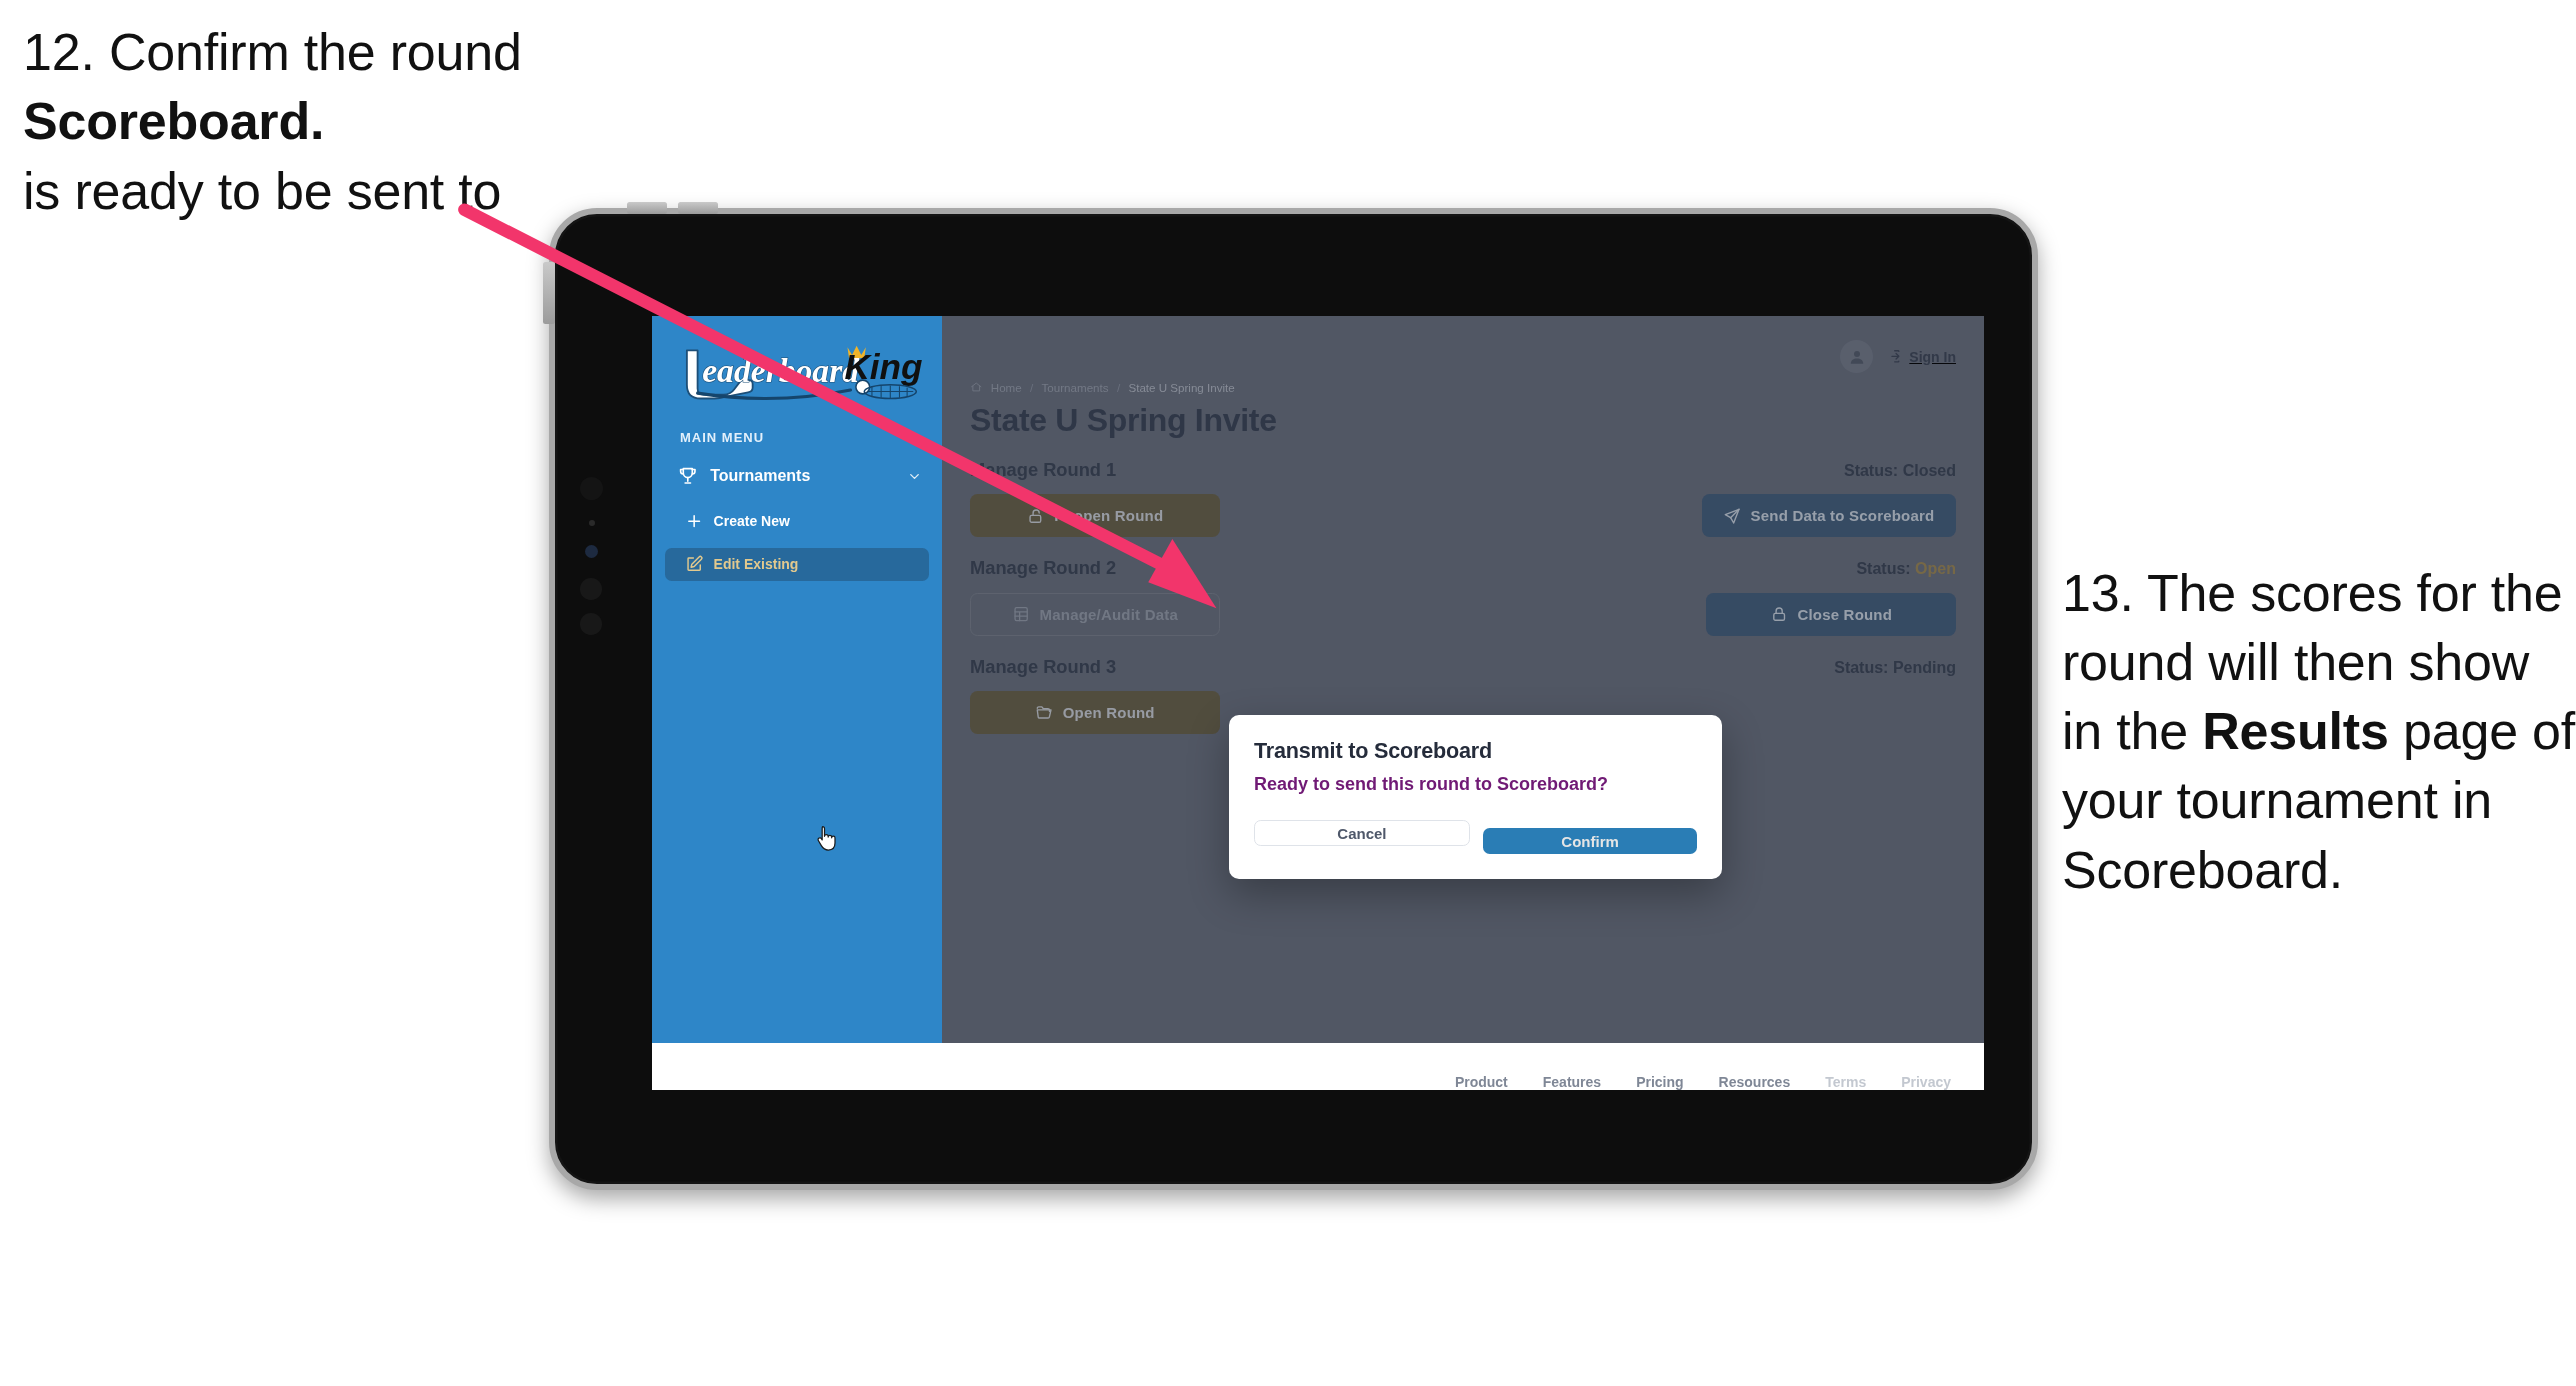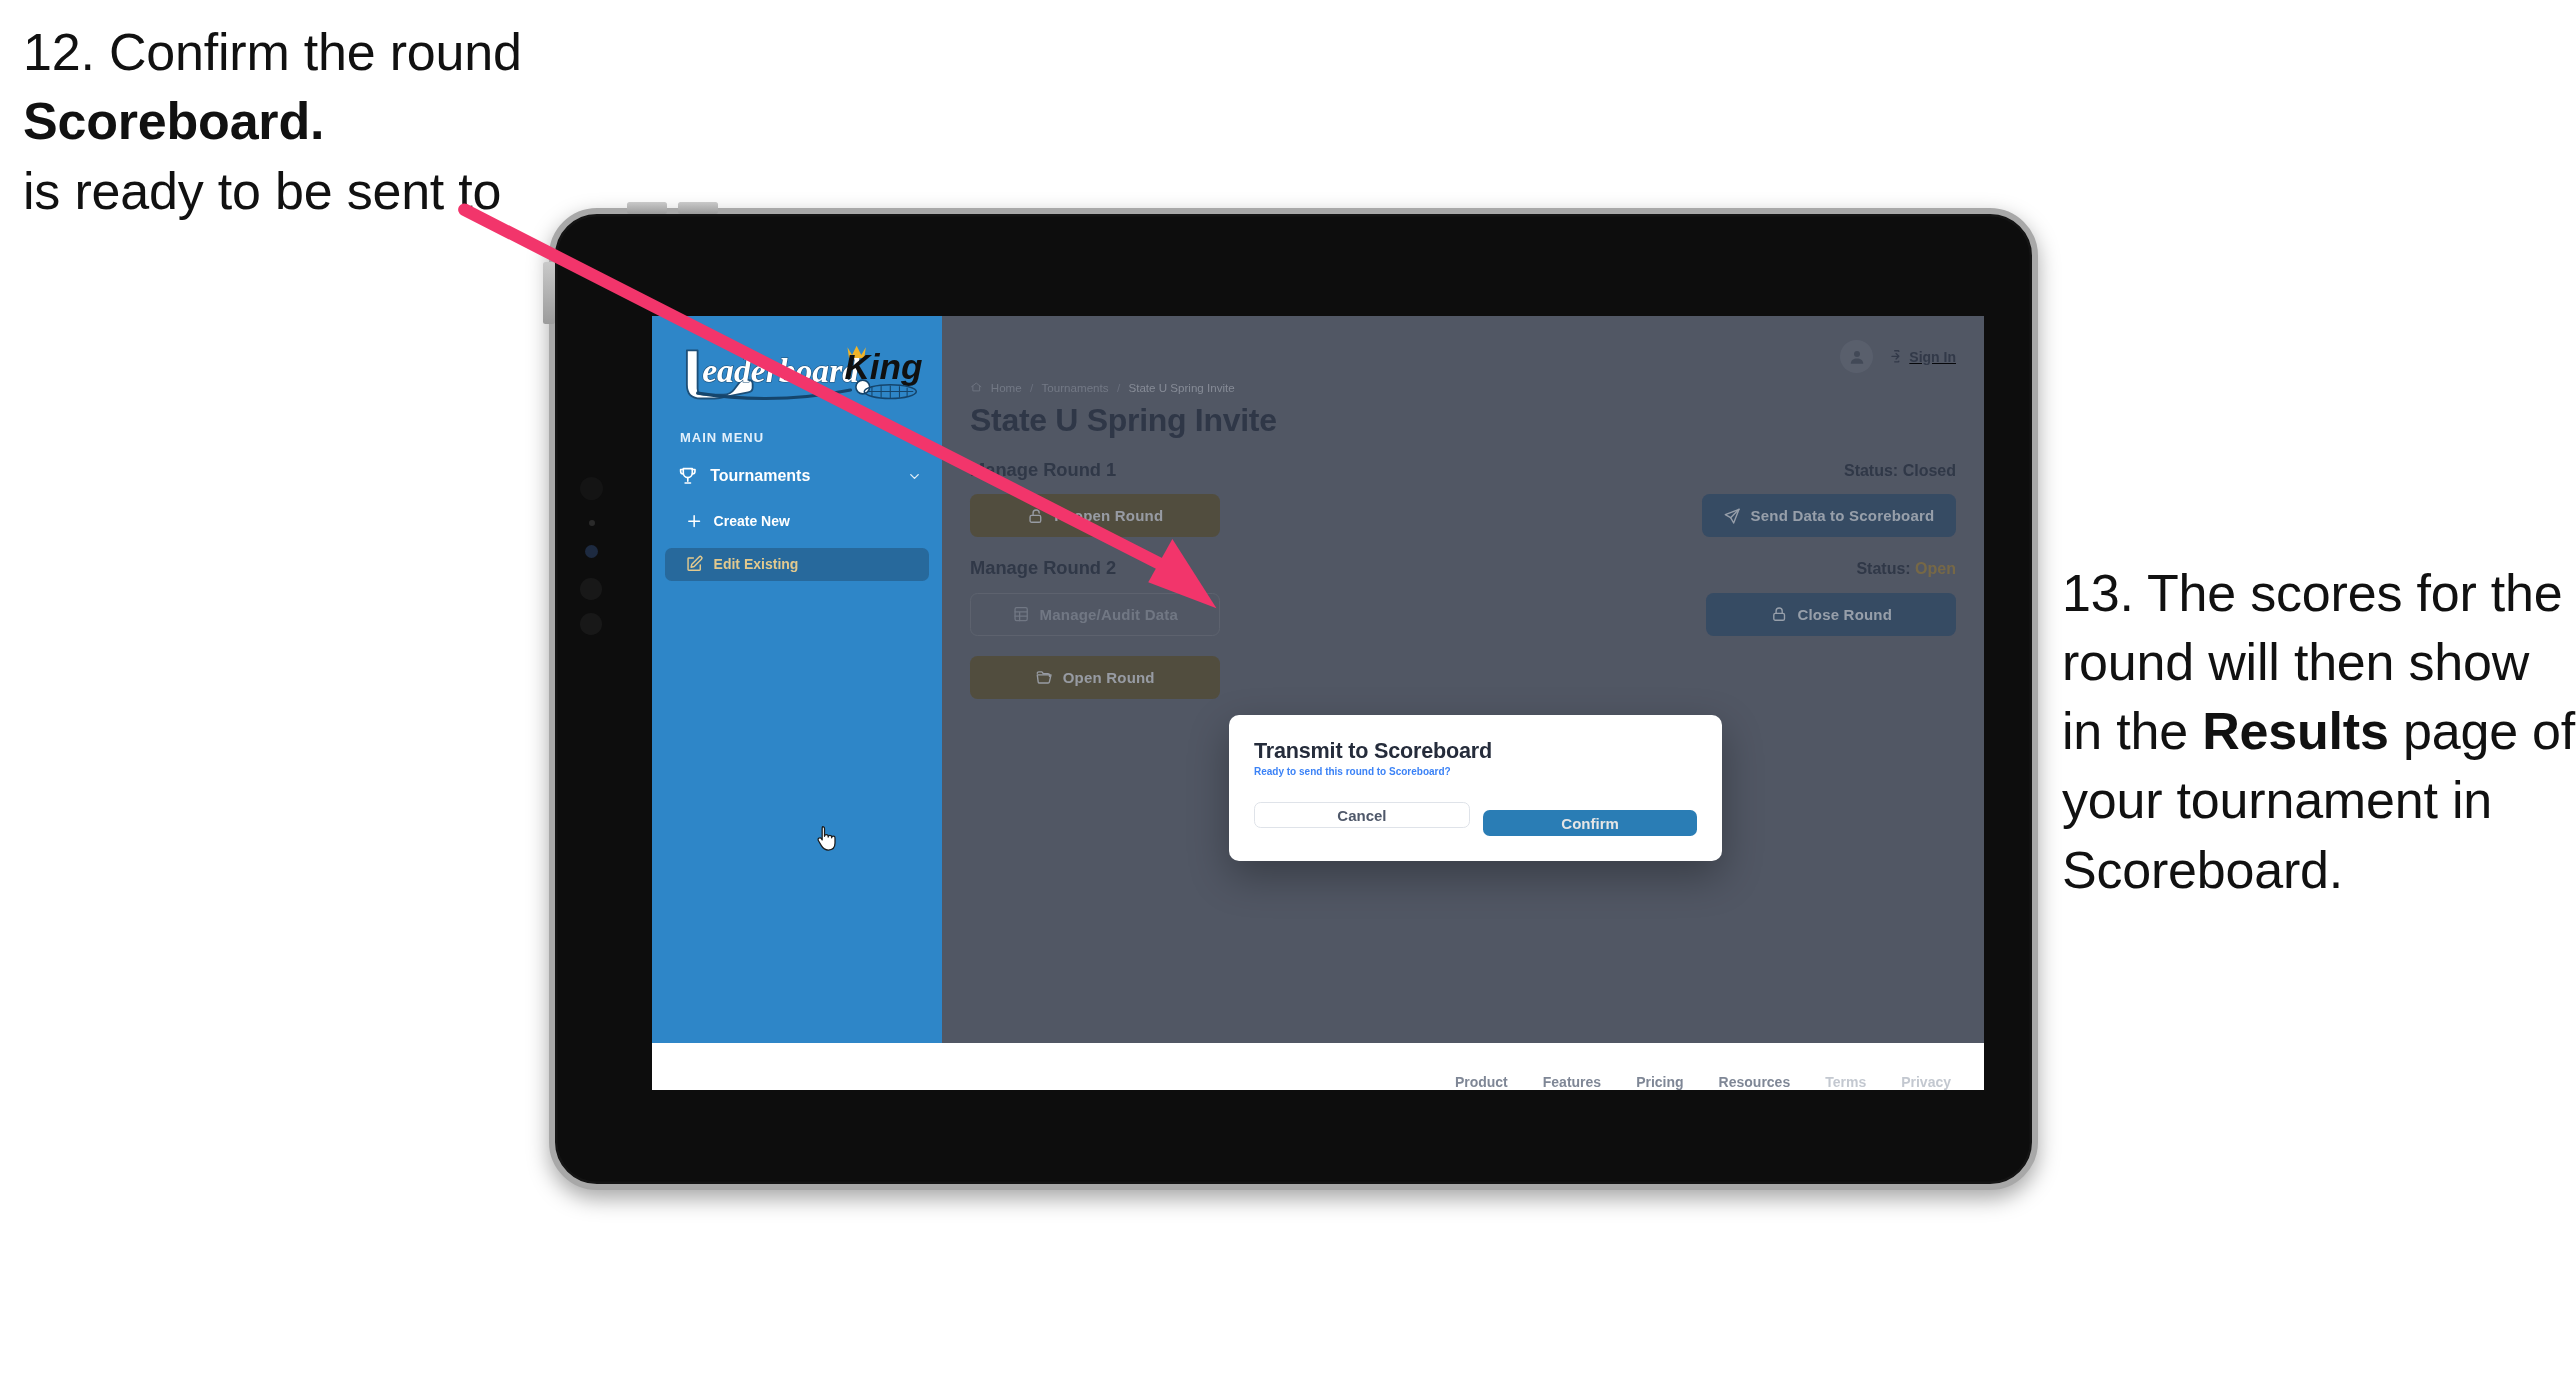--- a/index.html
+++ b/index.html
@@ -154,21 +154,21 @@
 
   
   #scrim { position:absolute; inset:0; background: rgba(22,27,38,.30); }
   #dialog {
     position: absolute; left: 287px; top: 399px;
     width: 493px; background:#ffffff; border-radius: 10px;
     box-shadow: 0 15px 40px rgba(0,0,0,.30);
     padding: 23px 25px 25px 25px;
   }
   #dlg-title { font-size: 21.6px; font-weight: 700; color:#252c3b; letter-spacing:-0.2px; }
-  #dlg-msg   { font-size: 10px; font-weight: 600; color:#3b82f6; margin-top: 2px; }
+  #dlg-msg   { font-size: 18px; font-weight: 600; color:#701a75; margin-top: 10px; }
   #dlg-actions { display:flex; gap: 13.3px; margin-top: 25px; }
   #dlg-actions .dbtn {
     flex: 1; height: 26px; border-radius: 6.7px;
     display:flex; align-items:center; justify-content:center;
     font-size: 15px; font-weight: 700;
   }
   .dbtn-cancel { background:#ffffff; border:0.8px solid #dfe3e9; color:#4f586a; }
   .dbtn-confirm { background:#2a7db5; color:#e5e5e5;margin-top:8px; }
 
   
@@ -367,20 +367,27 @@
                     <rect x="5" y="11" width="14" height="9" rx="2"></rect>
                       <path d="M8 11V8a4 4 0 0 1 8 0v3"></path>
                   </svg>
                 </span>
                 <span>Close Round</span>
               </div>
             </div>
           </section>
 
           <section class="round-block">
+            <div class="round-head">
+              <div class="round-name">Manage Round 3</div>
+              <div class="round-status">
+                <span>Status:</span>
+                <span class="val" id="r3val" style="color: rgb(59, 69, 87);">Pending</span>
+              </div>
+            </div>
             <div class="round-row">
               <div class="btn btn-olive">
                 <span>
                   <svg viewBox="0 0 24 24" fill="none" stroke="#cfd3da" stroke-width="1.8" stroke-linecap="round" stroke-linejoin="round">
                     <path d="M3 7a2 2 0 0 1 2-2h4l2 2.5h6a2 2 0 0 1 2 2V11"></path>
                       <path d="M3 9h18l-2.2 9.5a1.6 1.6 0 0 1-1.6 1.2H5.8a1.6 1.6 0 0 1-1.6-1.3Z"></path>
                   </svg>
                 </span>
                 <span>Open Round</span>
               </div>

